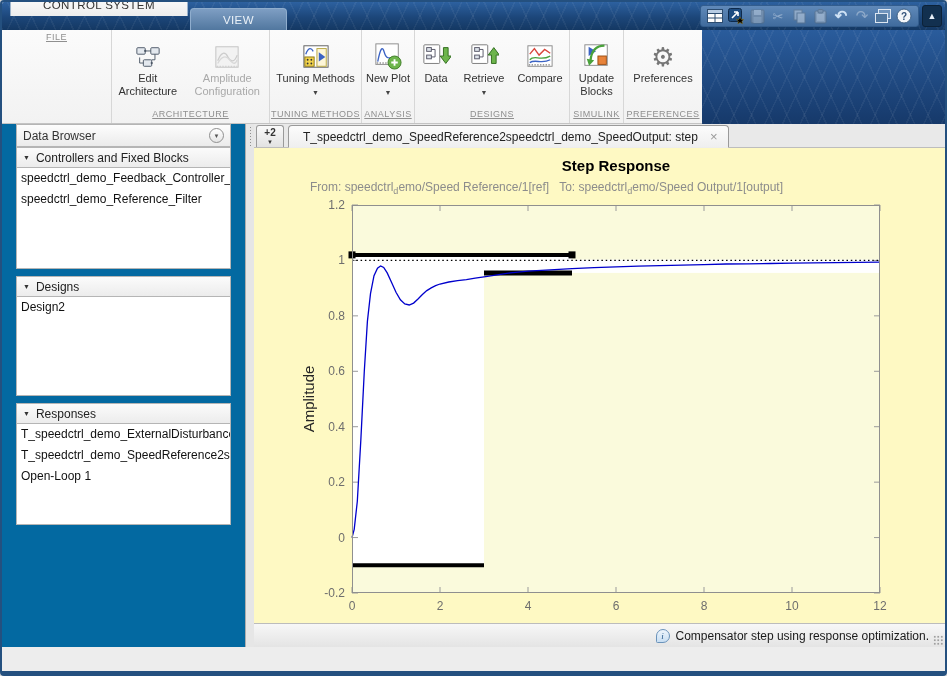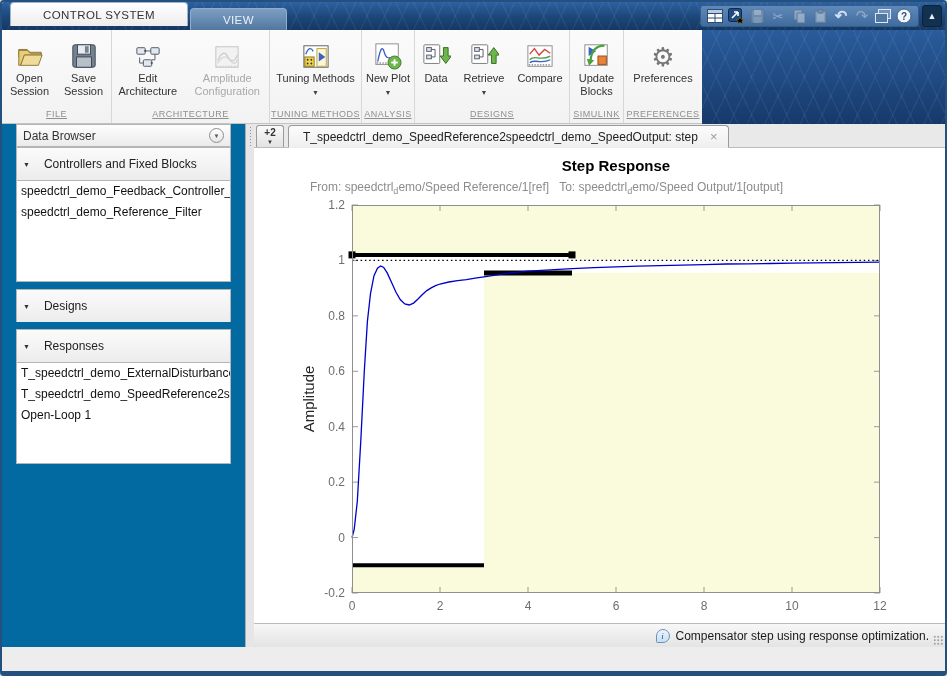--- a/index.html
+++ b/index.html
@@ -19,21 +19,21 @@
     background:
       repeating-linear-gradient(115deg, rgba(255,255,255,.05) 0 1.5px, transparent 1.5px 16px),
       repeating-linear-gradient(65deg, rgba(255,255,255,.05) 0 1.5px, transparent 1.5px 16px);
   }
   .ribbon-tabs { position:absolute; left:8px; bottom:0; display:flex; gap:2px; z-index:2; }
   .rtab {
     height:24px; padding:0 32px; display:flex; align-items:center;
     font-size:11.5px; letter-spacing:.4px; border-radius:4px 4px 0 0; cursor:default;
   }
   .rtab.active { background:linear-gradient(#ffffff,#ededed); color:#333; border:1px solid #9db4cc; border-bottom:none; }
-  .rtab.inactive { height:22px; margin-top:6px; background:linear-gradient(#7e9ec3,#51779f); color:#eaf1f8; border:1px solid #8fadcd; border-bottom:none; }
+  .rtab.inactive { height:22px; margin-top:16px; background:linear-gradient(#7e9ec3,#51779f); color:#eaf1f8; border:1px solid #8fadcd; border-bottom:none; }
   .qat {
     position:absolute; right:26px; top:3px; height:22px; z-index:3;
     background:linear-gradient(#6089b9,#406b9d); border:1px solid #335d8d; border-radius:3px;
     display:flex; align-items:center; gap:3px; padding:0 5px;
   }
   .qico { width:18px; height:18px; display:flex; align-items:center; justify-content:center; font-size:13px; }
   .dim { opacity:.42; }
   .collapse-btn {
     position:absolute; right:3px; top:3px; width:20px; height:22px; z-index:3;
     background:#12304f; border:1px solid #0c2238; border-radius:3px;
@@ -65,22 +65,22 @@
   .db-header {
     height:23px; background:linear-gradient(#fdfdfd,#ebebeb); border:1px solid #b5b5b5;
     display:flex; align-items:center; padding:0 6px; font-size:12px; color:#333;
   }
   .db-menu-btn {
     margin-left:auto; width:15px; height:15px; border:1px solid #8f8f8f; border-radius:50%;
     font-size:6px; color:#555; display:flex; align-items:center; justify-content:center; background:linear-gradient(#fff,#e5e5e5);
   }
   .db-card { margin-top:0; }
   .sec-header {
-    height:33px; background:linear-gradient(#fbfbfb,#ececec); border:1px solid #b5b5b5; border-bottom:none;
-    display:flex; align-items:center; gap:14px; padding:0 6px; font-size:12px; color:#222;
+    height:20px; background:linear-gradient(#fbfbfb,#ececec); border:1px solid #b5b5b5; border-bottom:none;
+    display:flex; align-items:center; gap:6px; padding:0 6px; font-size:12px; color:#222;
   }
   .sec-caret { font-size:7px; color:#333; }
   .sec-list { background:#fff; border:1px solid #b5b5b5; overflow:hidden; }
   .sec-item { font-size:12px; color:#111; line-height:21px; padding:0 4px; white-space:nowrap; overflow:hidden; }
   .gap { height:7px; }
   
   .splitter { width:8px; background:#e6e6e6; position:relative; }
   .splitter::before {
     content:""; position:absolute; left:3px; top:2px; width:2px; height:22px;
     background-image:radial-gradient(#8f8f8f 0.8px, transparent 0.9px); background-size:3px 3px;
@@ -94,21 +94,21 @@
     font-size:10px; font-weight:bold; color:#333; line-height:1;
   }
   .tab-overflow .ov-arrow { font-size:6px; font-weight:normal; margin-top:1px; }
   .doc-tab {
     height:23px; margin-left:4px; margin-bottom:-1px; padding:0 10px 0 14px; min-width:416px;
     border:1px solid #9a9a9a; border-bottom:1px solid #ededed; border-radius:4px 4px 0 0;
     background:linear-gradient(#fcfcfc,#efefef); display:flex; align-items:center; gap:12px;
     font-size:12px; color:#222;
   }
   .doc-tab .close { margin-left:auto; color:#9a9a9a; font-size:13px; line-height:1; }
-  .chart-region { position:relative; flex:1; background:#ffffff; }
+  .chart-region { position:relative; flex:1; background:#fef9c3; }
   .chart-title { position:absolute; left:98px; top:9px; width:528px; text-align:center; font-size:15px; font-weight:bold; color:#000; }
   .chart-subtitle { position:absolute; left:56px; top:32px; width:640px; text-align:left; font-size:12px; color:#8c8c8c; white-space:nowrap; }
   .chart-subtitle sub { font-size:9px; }
   .chart-subtitle .to-part { margin-left:10px; }
   .plot-svg { position:absolute; left:98px; top:57px; overflow:visible; }
   
   .statusbar {
     height:24px; background:linear-gradient(#f7f7f7,#e4e4e4); border-top:1px solid #bcbcbc;
     display:flex; align-items:center; justify-content:flex-end; padding-right:16px; gap:6px; position:relative;
   }
@@ -185,43 +185,20 @@
           </svg>
       </span>
     </div>
     <div class="collapse-btn">▲</div>
   </div>
 
   <div class="ribbon-row">
   <div class="ribbon">
 
     <div class="rsec" style="width:110px">
-      <div class="rsec-buttons">
-        <div class="rbtn" style="width:52px">
-          <span class="ric">
-            <svg width="30" height="28" viewBox="0 0 32 30">
-                  <path d="M4 8 h9 l3 3 h12 v5 H4 z" fill="#f5ecc9" stroke="#8a7432"></path>
-                  <path d="M4 25 V9 h9 l3 3 h12 v2 H10 l-4 11 z" fill="#e9cd78" stroke="#8a7432"></path>
-                  <path d="M10 14 h19 l-4 11 H6 z" fill="#f0dc9a" stroke="#8a7432"></path>
-                </svg>
-          </span>
-          <span class="rlabel">Open Session</span>
-        </div>
-        <div class="rbtn" style="width:52px">
-          <span class="ric">
-            <svg width="28" height="28" viewBox="0 0 30 30">
-                  <rect x="3" y="3" width="24" height="24" rx="2" fill="#76818f" stroke="#3b4554"></rect>
-                  <rect x="8" y="3" width="14" height="10" fill="#e9ebee" stroke="#3b4554"></rect>
-                  <rect x="16" y="4.5" width="4" height="7" fill="#76818f"></rect>
-                  <rect x="7" y="16" width="16" height="11" fill="#b7bfc9" stroke="#3b4554"></rect>
-                </svg>
-          </span>
-          <span class="rlabel">Save Session</span>
-        </div>
-      </div>
       <div class="rsec-label">FILE</div>
     </div>
 
     <div class="rsec" style="width:158px">
       <div class="rsec-buttons">
         <div class="rbtn" style="width:72px">
           <span class="ric">
             <svg width="30" height="26" viewBox="0 0 32 28">
                   <rect x="4" y="4" width="9" height="7" rx="1" fill="#e3e8ee" stroke="#4a5564"></rect>
                   <rect x="19" y="4" width="9" height="7" rx="1" fill="#e3e8ee" stroke="#4a5564"></rect>
@@ -377,20 +354,23 @@
           <div class="sec-item">speedctrl_demo_Feedback_Controller_PID...</div>
           <div class="sec-item">speedctrl_demo_Reference_Filter</div>
         </div>
       </div>
       <div class="gap"></div>
 
       <div class="db-card">
         <div class="sec-header">
           <span class="sec-caret">▼</span>
           <span>Designs</span>
+        </div>
+        <div class="sec-list" style="height:100px">
+          <div class="sec-item">Design2</div>
         </div>
       </div>
       <div class="gap"></div>
 
       <div class="db-card">
         <div class="sec-header">
           <span class="sec-caret">▼</span>
           <span>Responses</span>
         </div>
         <div class="sec-list" style="height:102px">

